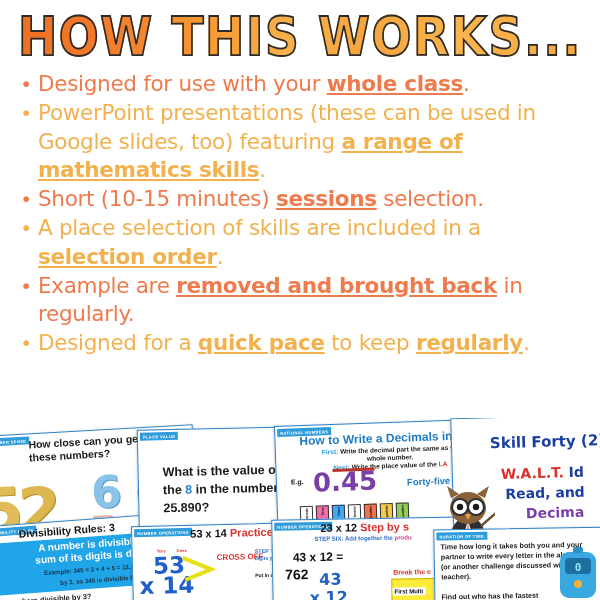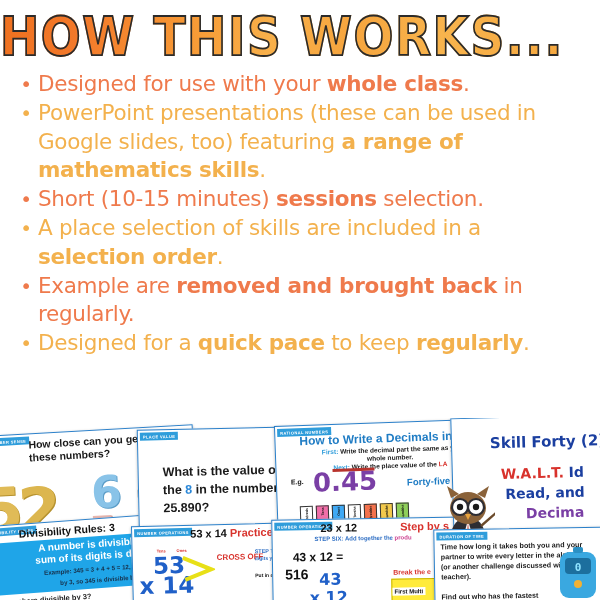--- a/index.html
+++ b/index.html
@@ -7,21 +7,21 @@
     width: 600px; height: 600px;
     background: #ffffff;
     font-family: "Liberation Sans", sans-serif;
     overflow: hidden;
   }
   #page { position: relative; width: 600px; height: 600px; overflow: hidden; background:#fff; }
 
   
   .title-wrap {
     position: absolute; top: 6px; left: 0; width: 600px; height: 58px;
-    text-align: left;
+    text-align: center;
   }
   .title {
     display: inline-block;
     font-family: "DejaVu Sans", sans-serif;
     font-weight: 700;
     font-size: 47px;
     letter-spacing: 1.5px;
     line-height: 56px;
     background: linear-gradient(100deg,
         #f0711f 0%, #f2782a 14%, #f79a35 34%,
@@ -49,21 +49,21 @@
     letter-spacing: -0.3px;
     margin-bottom: 0.5px;
   }
   .bullet .dot {
     flex: 0 0 24px;
     font-size: 20px;
     line-height: 28.5px;
     text-align: center;
   }
   .bullet .txt { flex: 1 1 auto; }
-  .bullet b { font-weight: 700; }
+  .bullet b { font-weight: 700; text-decoration: underline; }
   .c-orange { color: #ef7a4c; }
   .c-gold   { color: #f3b14d; }
 
   
   .collage {
     position: absolute; left: 0; top: 418px; width: 600px; height: 182px;
     overflow: hidden;
   }
   .slide {
     position: absolute;
@@ -138,21 +138,21 @@
   .pv-col { position:absolute; bottom:6px; width:13px; border:.7px solid #333; }
   .pv-col span {
     display:block; font-size:3.6px; font-weight:700; color:#111;
     writing-mode: vertical-rl; transform: rotate(180deg);
     margin: 1px auto; white-space:nowrap;
   }
 
   
   #s-43x12 { left:272px; top:100px; width:206px; height:92px; transform: rotate(-1.0deg); }
   #s-43x12 .hd { position:absolute; left:48px; top:2px; font-size:11px; font-weight:700; color:#111; white-space:nowrap;}
-  #s-43x12 .hd .red { color:#d8322c;margin-left:40px; }
+  #s-43x12 .hd .red { color:#d8322c; }
   #s-43x12 .step { position:absolute; left:42px; top:16px; font-size:6px; font-weight:700; color:#2f6fc4; white-space:nowrap;}
   #s-43x12 .step .pk { color:#cc3f8e; }
   #s-43x12 .eq { position:absolute; left:20px; top:30px; font-size:12px; font-weight:700; color:#111;}
   #s-43x12 .n516 { position:absolute; left:12px; top:46px; font-size:14px; font-weight:700; color:#111;}
   #s-43x12 .b43 { position:absolute; left:46px; top:50px; font-size:16px; font-weight:700; color:#2060c8; font-family:"DejaVu Sans", sans-serif;}
   #s-43x12 .b12 { position:absolute; left:36px; top:68px; font-size:16px; font-weight:700; color:#2060c8; font-family:"DejaVu Sans", sans-serif;}
   #s-43x12 .brk { position:absolute; left:120px; top:50px; font-size:7px; font-weight:700; color:#d8322c; white-space:nowrap;}
   #s-43x12 .ymulti { position:absolute; left:118px; top:60px; width:72px; height:30px; background:#ffeb3b; border:1px solid #c8b400; }
   #s-43x12 .ymulti .t1 { font-size:6px; font-weight:700; color:#111; padding:1px 2px; background:#fff; display:inline-block;}
   #s-43x12 .ymulti .t2 { font-size:13px; font-weight:700; color:#2060c8; padding-left:4px;}
@@ -304,21 +304,21 @@
           <span>Thousandths</span>
         </div>
     </div>
 
     <div class="slide" id="s-43x12">
       <div class="tab">NUMBER OPERATIONS</div>
       <div class="hd"><span>23 x 12</span>
            <span class="red">Step by s</span></div>
       <div class="step"><span>STEP SIX:</span><span> Add together the </span><span class="pk">produ</span></div>
       <div class="eq">43 x 12 =</div>
-      <div class="n516">516</div>
+      <div class="n516">762</div>
       <div class="b43">43</div>
       <div class="b12">x 12</div>
       <div class="brk">Break the e</div>
       <div class="ymulti">
         <span class="t1">First Multi</span>
         <div class="t2">43</div>
       </div>
     </div>
 
     <div class="slide" id="s-walt">

